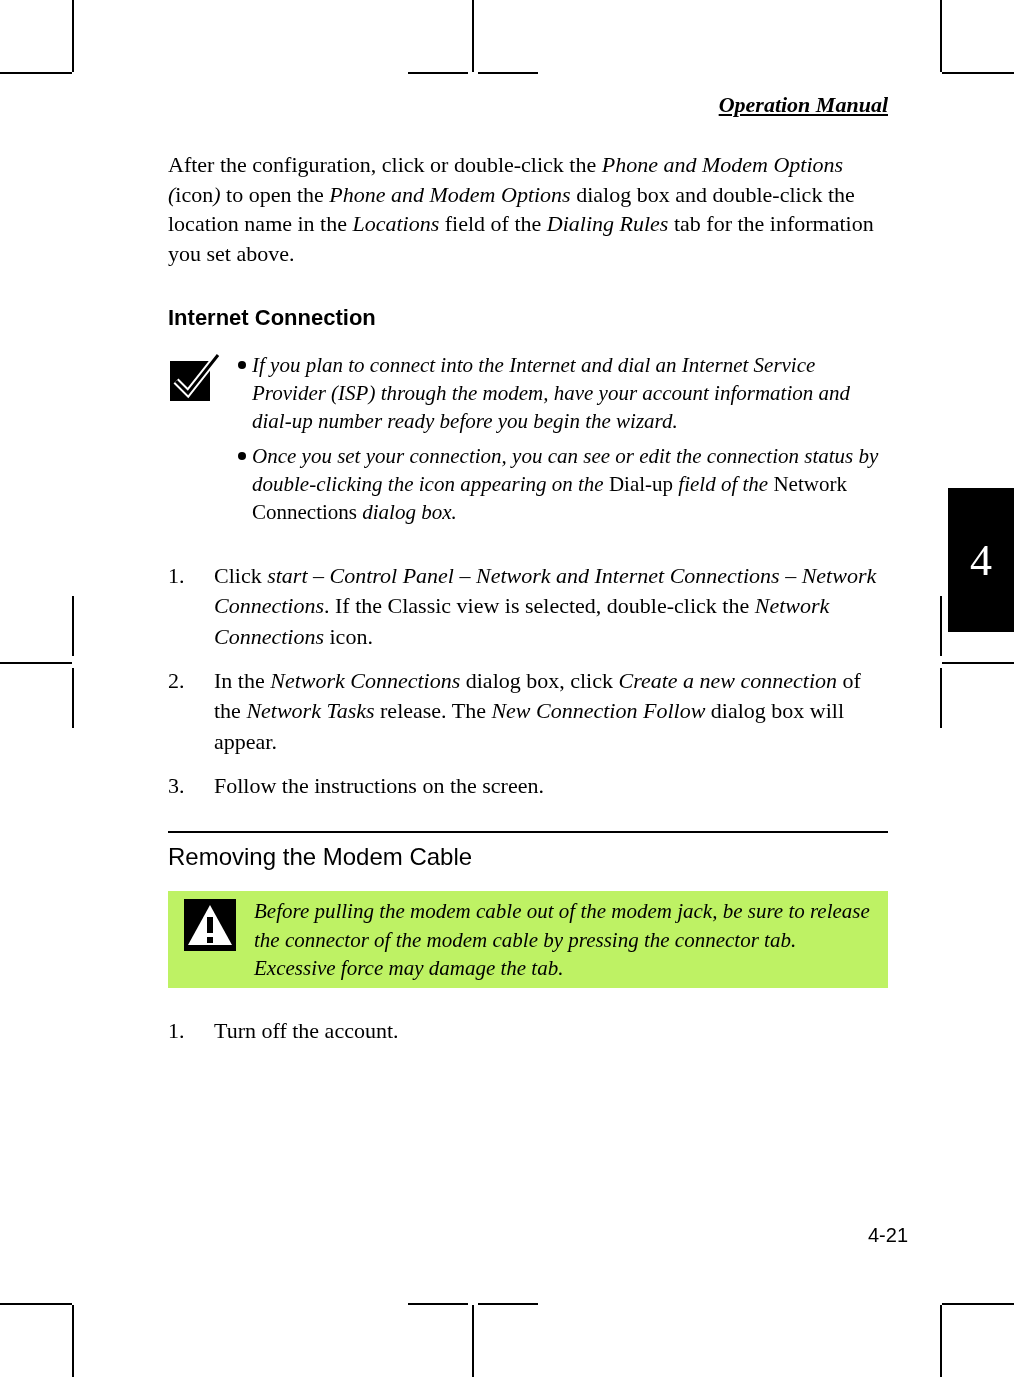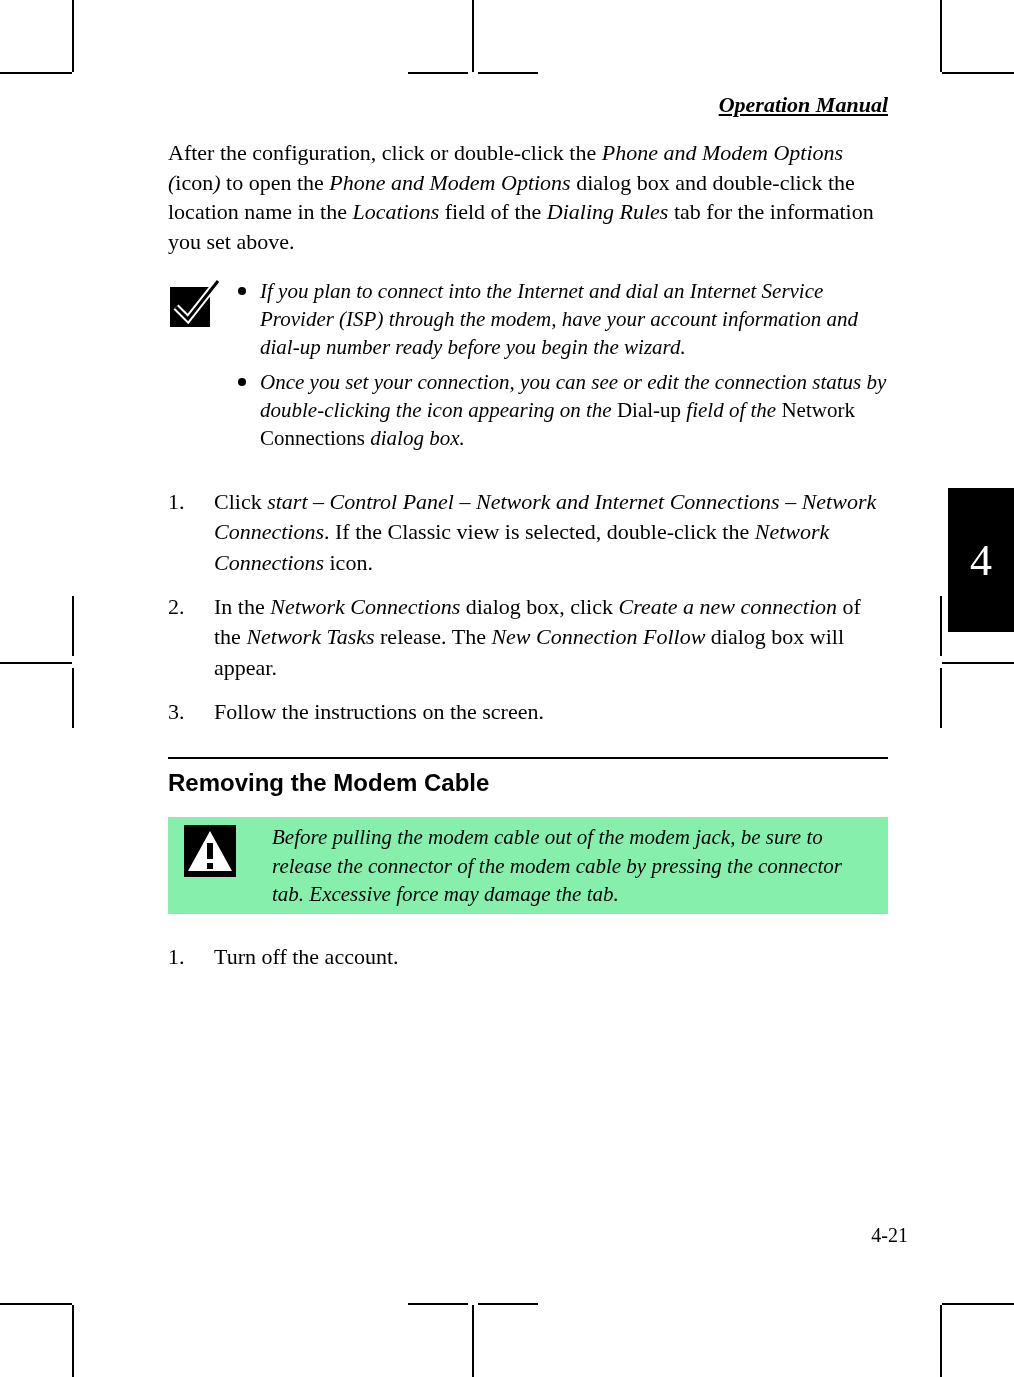--- a/index.html
+++ b/index.html
@@ -38,53 +38,53 @@
   
   .bc-h1 { bottom: 72px; left: 408px; width: 60px; }
   .bc-h2 { bottom: 72px; left: 478px; width: 60px; }
   .bc-v  { bottom: 0; left: 472px; height: 72px; }
   
   .br-h { bottom: 72px; right: 0; width: 72px; }
   .br-v { bottom: 0; right: 72px; height: 72px; }
 
   
   .content { position: absolute; top: 92px; left: 168px; width: 720px; }
-  .running-head { text-align: right; font-style: italic; font-weight: bold; font-size: 22px; text-decoration: underline; margin-bottom: 20px; }
+  .running-head { text-align: right; font-style: italic; font-weight: bold; font-size: 22px; text-decoration: underline; margin-bottom: 32px; }
 
   p.body { font-size: 22px; line-height: 1.35; margin-bottom: 6px; margin-top: 17px; }
   .italic { font-style: italic; }
 
   .h2 { font-family: Arial, Helvetica, sans-serif; font-weight: bold; font-size: 22px; margin-top: 36px; margin-bottom: 14px; }
 
   .note-block { display: flex; gap: 18px; margin-top: 20px; }
   .note-icon { width: 52px; height: 52px; flex: 0 0 52px; }
   .note-icon svg { width: 52px; height: 52px; }
   .note-list { flex: 1; font-size: 21px; line-height: 1.35; }
-  .note-list .bullet { display: flex; gap: 14px; margin-bottom: 6px; }
+  .note-list .bullet { display: flex; gap: 6px; margin-bottom: 6px; }
   .note-list .bullet .dot { width: 8px; height: 8px; background: #000; border-radius: 50%; margin-top: 10px; flex: 0 0 8px; }
   .note-list .bullet .txt { flex: 1; font-style: italic; }
   .note-list .bullet .txt .roman { font-style: normal; text-align: right; }
 
   ol.steps { list-style: none; margin-top: 28px; font-size: 22px; line-height: 1.38; counter-reset: step; }
   ol.steps li { display: flex; gap: 18px; margin-bottom: 14px; }
   ol.steps li .num { width: 28px; flex: 0 0 28px; }
   ol.steps li .txt { flex: 1; }
 
   .rule { border: none; border-top: 2px solid #000; margin-top: 30px; margin-bottom: 10px; }
-  .h1sub { font-family: Arial, Helvetica, sans-serif; font-weight: bold; font-size: 24px; margin-bottom: 20px; }
+  .h1sub { font-family: Arial, Helvetica, sans-serif; font-weight: normal; font-size: 24px; margin-bottom: 20px; }
 
-  .warn-block { display: flex; gap: 36px; background: #86efac; padding: 6px 8px 6px 0; align-items: flex-start; }
+  .warn-block { display: flex; gap: 18px; background: #bef264; padding: 6px 8px 6px 0; align-items: flex-start; }
   .warn-icon { width: 52px; height: 52px; flex: 0 0 52px; margin-left: 16px; margin-top: 2px; }
   .warn-icon svg { width: 52px; height: 52px; }
   .warn-text { flex: 1; font-size: 21px; font-style: italic; line-height: 1.35; padding-right: 6px; }
 
   
   .chapter-tab { position: absolute; right: 0; top: 488px; width: 66px; height: 144px; background: #000; color: #fff; font-size: 44px; display: flex; align-items: center; justify-content: center; font-family: "Times New Roman", serif; }
 
-  .page-num { position: absolute; right: 106px; bottom: 130px; font-family: Liberation Serif, serif; font-size: 20px; }
+  .page-num { position: absolute; right: 106px; bottom: 130px; font-family: Liberation Sans, sans-serif; font-size: 20px; }
 </style>
 </head>
 <body>
 <div class="page">
 
   <div class="cm cm-h tl-h"></div>
     <div class="cm cm-v tl-v"></div>
   <div class="cm cm-h tc-h1"></div>
     <div class="cm cm-h tc-h2"></div>
     <div class="cm cm-v tc-v"></div>
@@ -106,20 +106,21 @@
 
   <div class="chapter-tab">4</div>
 
   <div class="content">
     <div class="running-head">Operation Manual</div>
 
     <p class="body">
       <span>After the configuration, click or double-click the</span> <span class="italic">Phone and Modem Options (</span><span>icon</span><span class="italic">)</span> <span>to open the</span> <span class="italic">Phone and Modem Options</span> <span>dialog box and double-click the location name in the</span> <span class="italic">Locations</span> <span>field of the</span> <span class="italic">Dialing Rules</span> <span>tab for the information you set above.</span>
     </p>
 
+    <div class="h2">Internet Connection</div>
 
 
     <div class="note-block">
       <div class="note-icon">
         <svg viewBox="0 0 52 52">
           <rect x="2" y="10" width="40" height="40" fill="#000"></rect>
           <path d="M 8 30 L 20 42 L 50 4" fill="none" stroke="#fff" stroke-width="7"></path>
           <path d="M 8 30 L 20 42 L 50 4" fill="none" stroke="#000" stroke-width="3"></path>
         </svg>
       </div>

